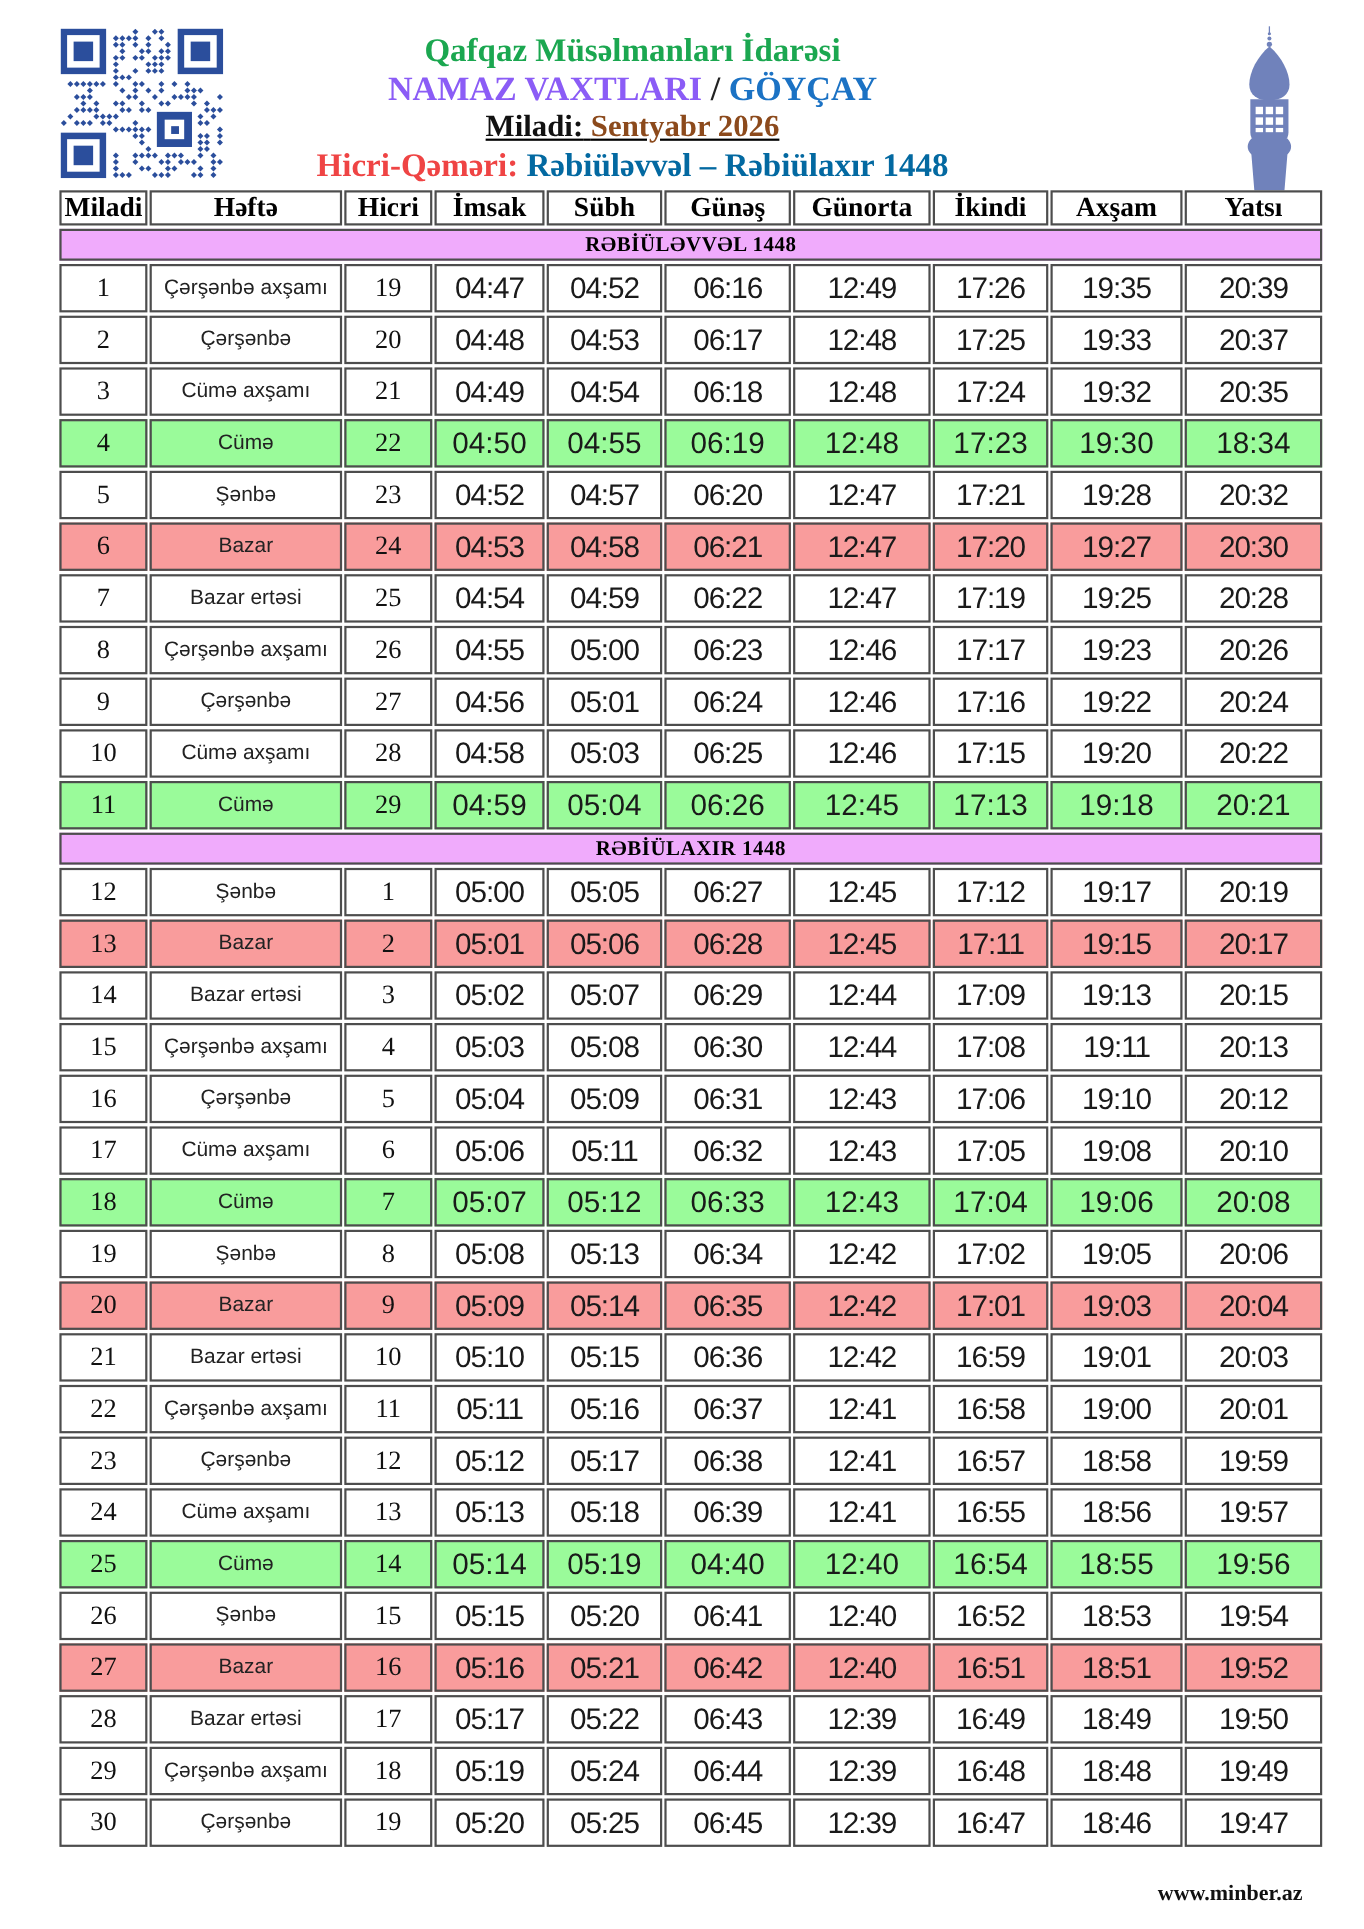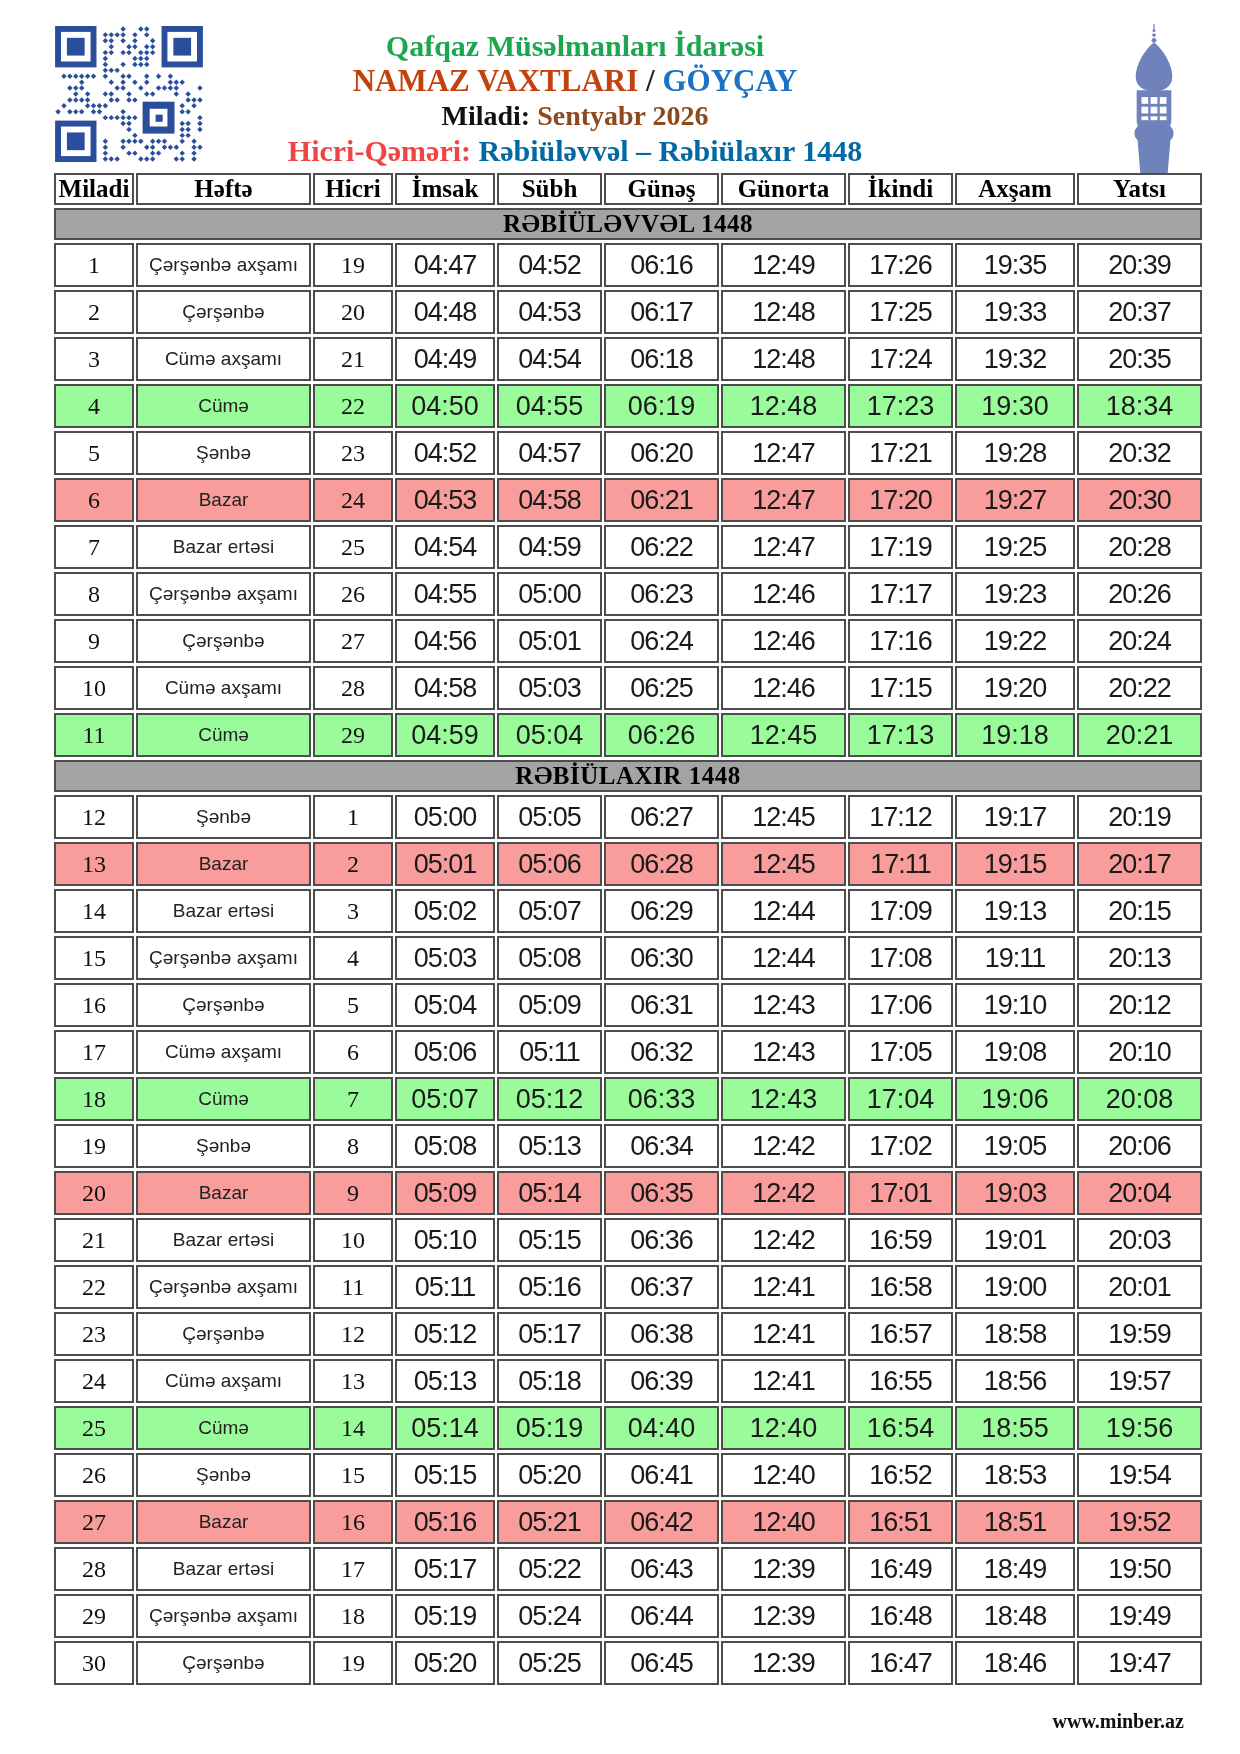--- a/index.html
+++ b/index.html
@@ -6,34 +6,34 @@
   .page{position:relative;width:1240px;height:1754px;background:#fff;
         font-family:"Liberation Serif",serif;overflow:hidden;}
 
   
   .qr{position:absolute;left:55px;top:26px;width:148px;height:138px;}
   .minaret{position:absolute;left:1124px;top:22px;width:60px;height:154px;}
   .titles{position:absolute;left:0;top:28px;width:1130px;text-align:center;}
   .t-line{font-weight:bold;line-height:35px;white-space:nowrap;padding-left:20px;}
   .t1{font-size:30px;color:#1BA750;}
   .t2{font-size:31px;}
-  .t2 .g{color:#c2410c;} .t2 .sep{color:#222;} .t2 .b{color:#1B72C4;}
-  .t3{font-size:28px;}
+  .t2 .g{color:#8b5cf6;} .t2 .sep{color:#222;} .t2 .b{color:#1B72C4;}
+  .t3{font-size:28px;text-decoration:underline;}
   .t3 .k{color:#111;} .t3 .br{color:#8C4A1C;}
   .t4{font-size:30px;}
   .t4 .k{color:#ef4444;margin-top:27px;} .t4 .g2{color:#0369a1;}
 
   
   table.ptable{position:absolute;left:52px;top:170px;width:1136px;
                border-collapse:separate;border-spacing:2px 3px;table-layout:fixed;}
   .ptable th,.ptable td{border:2px solid #4d4d4d;text-align:center;vertical-align:middle;
                padding:0;overflow:hidden;background:#fff;}
   .ptable th{font-family:"Liberation Serif",serif;font-weight:bold;font-size:25px;height:28px;}
-  tr.section-row td{background:#a3a3a3;font-family:"Liberation Serif",serif;
-               font-weight:bold;font-size:25px;height:25px;letter-spacing:.5px;color:#000;}
+  tr.section-row td{background:#f0abfc;font-family:"Liberation Serif",serif;
+               font-weight:bold;font-size:19px;height:25px;letter-spacing:.5px;color:#000;}
   tr.data-row td{height:40px;}
   td.miladi,td.hicri{font-family:"Liberation Serif",serif;font-size:24px;color:#111;}
   td.hefte{font-family:"Liberation Sans",sans-serif;font-size:19px;color:#222;text-align:center;}
   td.time{font-family:"Liberation Sans",sans-serif;font-size:27px;color:#1a1a1a;letter-spacing:-1px;}
   tr.hl-green td{background:#9AFB9A;}
   tr.hl-green td.time{font-weight:normal;letter-spacing:0;}
   tr.hl-red td{background:#F99C9C;}
 
   .footer{position:absolute;right:56px;top:1710px;font-family:"Liberation Serif",serif;
           font-weight:bold;font-size:20px;color:#111;}

